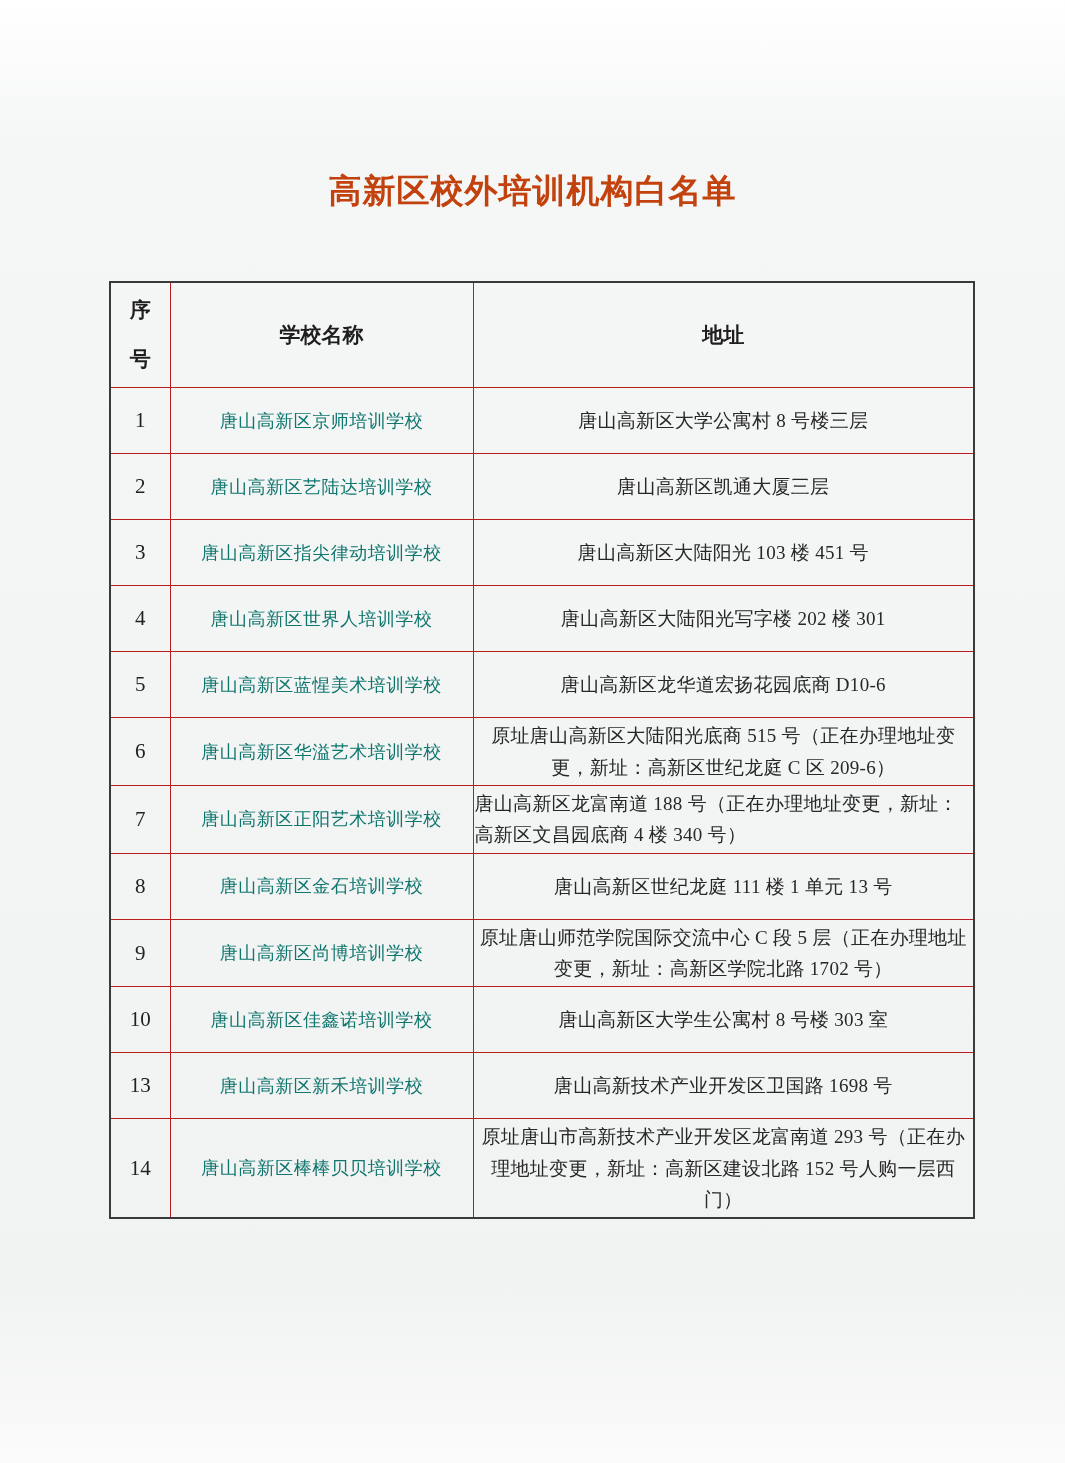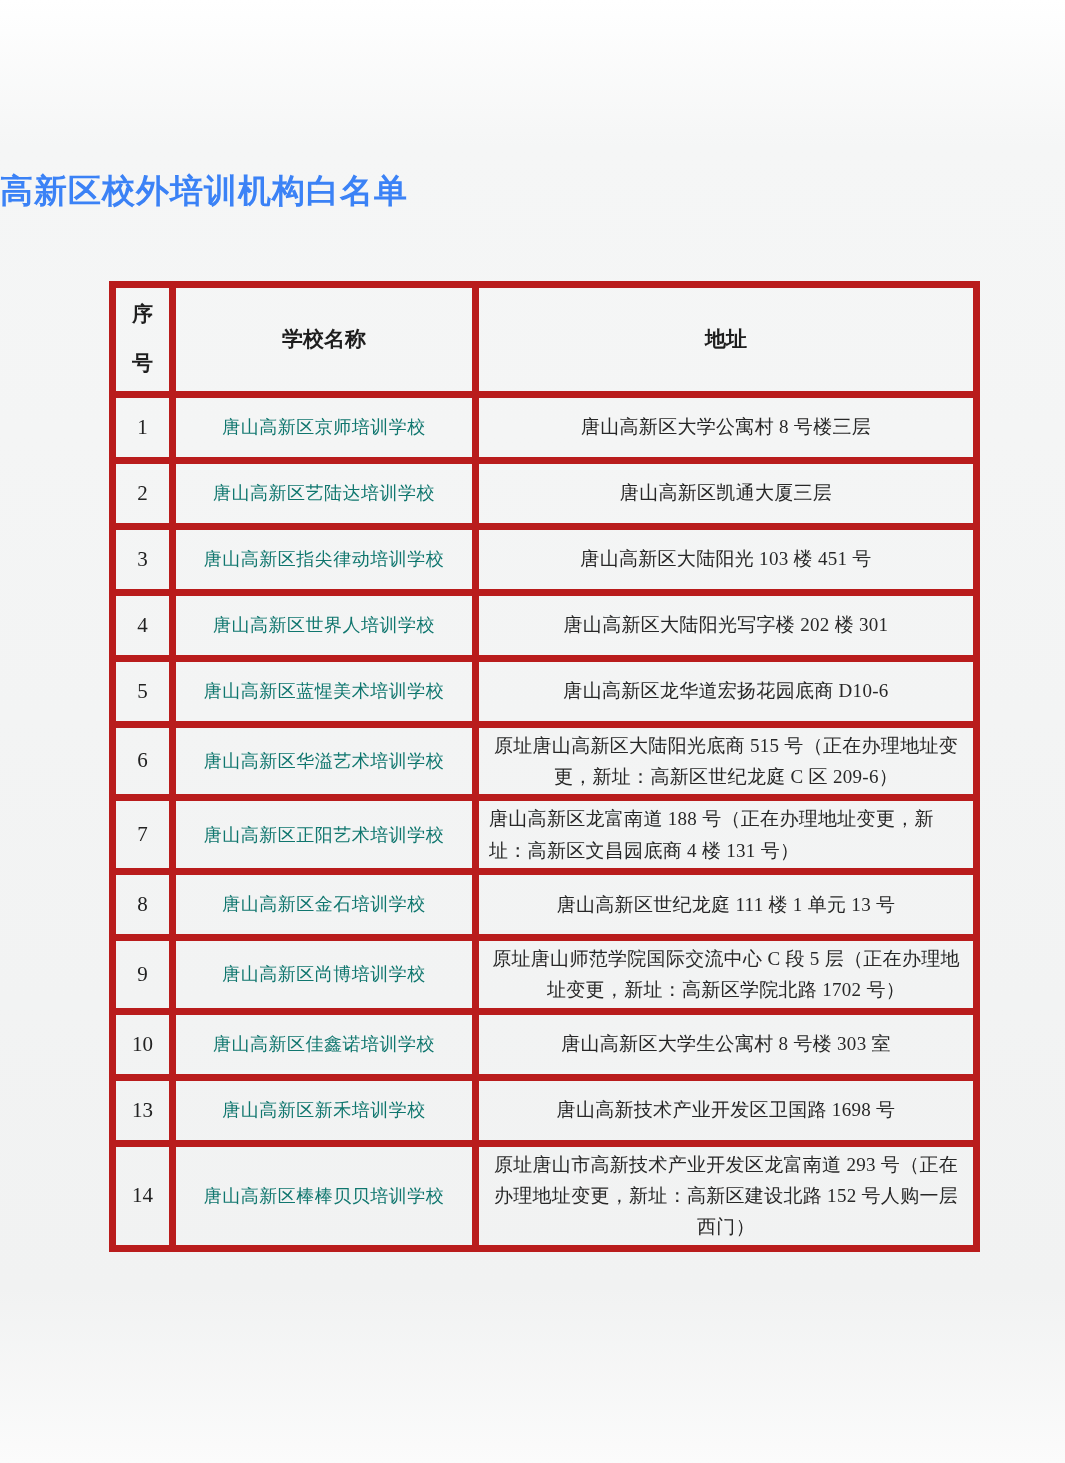--- a/index.html
+++ b/index.html
@@ -9,43 +9,43 @@
   body {
     width: 1065px;
     height: 1463px;
     background: linear-gradient(180deg, #ffffff 0%, #f5f6f6 10%, #f1f2f2 88%, #fbfbfb 100%);
     font-family: "Liberation Serif", "DejaVu Serif", serif;
     color: #262626;
     overflow: hidden;
   }
   .page-title {
     margin: 170px 0 0 0;
-    text-align: left;
+    text-align: center;
     font-size: 33px;
     font-weight: bold;
     letter-spacing: 1px;
     line-height: 1.3;
-    color: #3b82f6;
+    color: #c2410c;
   }
   table.whitelist {
     border-collapse: collapse;
     table-layout: fixed;
     width: 864px;
     margin: 68px 0 0 109px;
     border: 2px solid #3a3a3a;
     background: transparent;
   }
   col.c-idx    { width: 60px;  }
   col.c-school { width: 303px; }
   col.c-addr   { width: 501px; }
   th, td {
-    border: 7px solid #b91c1c;
+    border: 1px solid #b91c1c;
     text-align: center;
     vertical-align: middle;
-    padding: 2px 10px;
+    padding: 2px 1px;
     overflow: hidden;
   }
   thead tr { height: 106px; }
   th {
     font-size: 21px;
     font-weight: bold;
     color: #1e1e1e;
   }
   th .two-line {
     display: inline-block;
@@ -129,21 +129,21 @@
 
   <tr>
     <td class="idx">6</td>
     <td class="school">唐山高新区华溢艺术培训学校</td>
     <td class="addr">原址唐山高新区大陆阳光底商 515 号（正在办理地址变更，新址：高新区世纪龙庭 C 区 209-6）</td>
   </tr>
 
   <tr>
     <td class="idx">7</td>
     <td class="school">唐山高新区正阳艺术培训学校</td>
-    <td class="addr">唐山高新区龙富南道 188 号（正在办理地址变更，新址：高新区文昌园底商 4 楼 131 号）</td>
+    <td class="addr">唐山高新区龙富南道 188 号（正在办理地址变更，新址：高新区文昌园底商 4 楼 340 号）</td>
   </tr>
 
   <tr>
     <td class="idx">8</td>
     <td class="school">唐山高新区金石培训学校</td>
     <td class="addr">唐山高新区世纪龙庭 111 楼 1 单元 13 号</td>
   </tr>
 
   <tr>
     <td class="idx">9</td>

